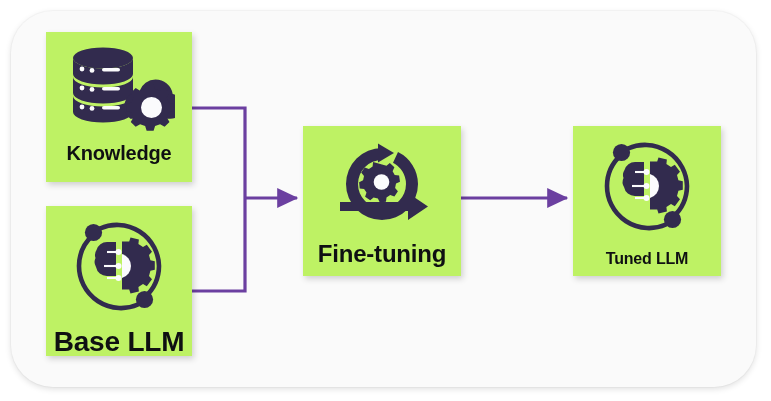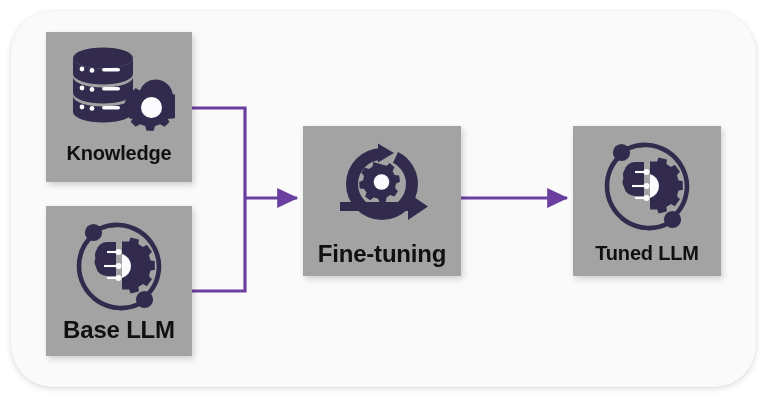--- a/index.html
+++ b/index.html
@@ -30,21 +30,21 @@
     width: 745px;
     height: 376px;
     background: #fafafa;
     border-radius: 42px;
     box-shadow: 0 2px 6px rgba(0,0,0,0.13), 0 0 0 1px rgba(0,0,0,0.025);
   }
 
   
   .card {
     position: absolute;
-    background: #a3a3a3;
+    background: #bef264;
     box-shadow: 2px 3px 6px rgba(0,0,0,0.17);
     display: flex;
     flex-direction: column;
     align-items: flex-start;
     justify-content: flex-start;
     box-sizing: border-box;
   }
   .card .icon-wrap {
     display: flex;
     align-items: center;
@@ -63,33 +63,33 @@
   #card-knowledge {
     left: 46px;  top: 32px;  width: 146px; height: 150px;
     padding-top: 12px;
   }
   #card-knowledge .card-label { font-size: 20px; margin-top: 6px; }
 
   #card-base-llm {
     left: 46px;  top: 206px; width: 146px; height: 150px;
     padding-top: 10px;
   }
-  #card-base-llm .card-label { font-size: 24px; margin-top: 0; }
+  #card-base-llm .card-label { font-size: 28px; margin-top: 10px; }
 
   #card-fine-tuning {
     left: 303px; top: 126px; width: 158px; height: 150px;
     padding-top: 14px;
   }
   #card-fine-tuning .card-label { font-size: 24px; margin-top: 8px; }
 
   #card-tuned-llm {
     left: 573px; top: 126px; width: 148px; height: 150px;
     padding-top: 10px;
   }
-  #card-tuned-llm .card-label { font-size: 20px; margin-top: 6px; }
+  #card-tuned-llm .card-label { font-size: 16px; margin-top: 14px; }
 
   
   #connectors {
     position: absolute;
     left: 0; top: 0;
     width: 771px; height: 401px;
     pointer-events: none;
   }
 </style>
 </head>

